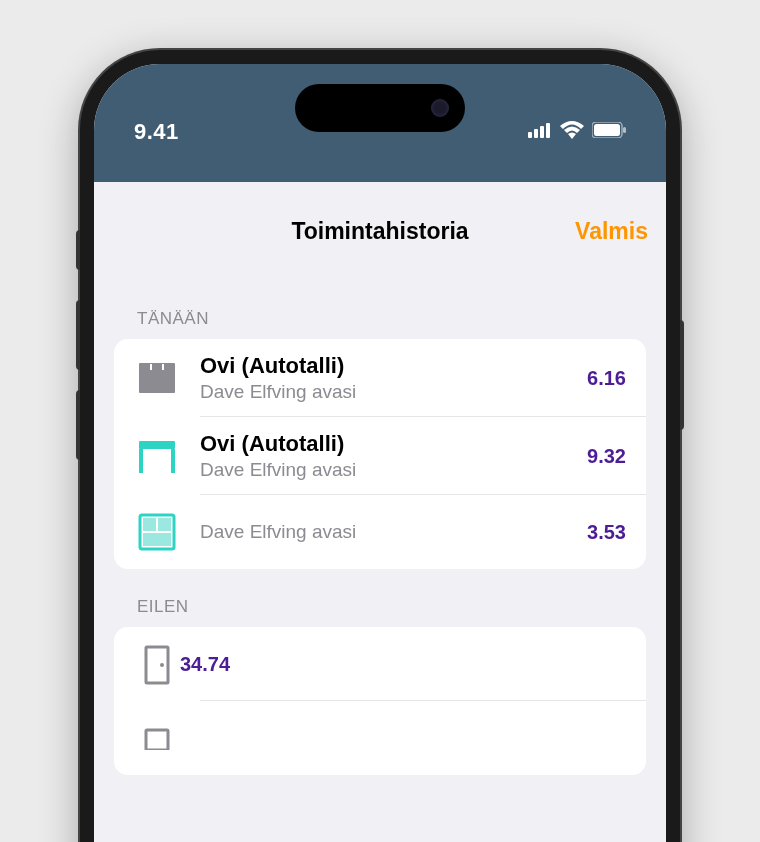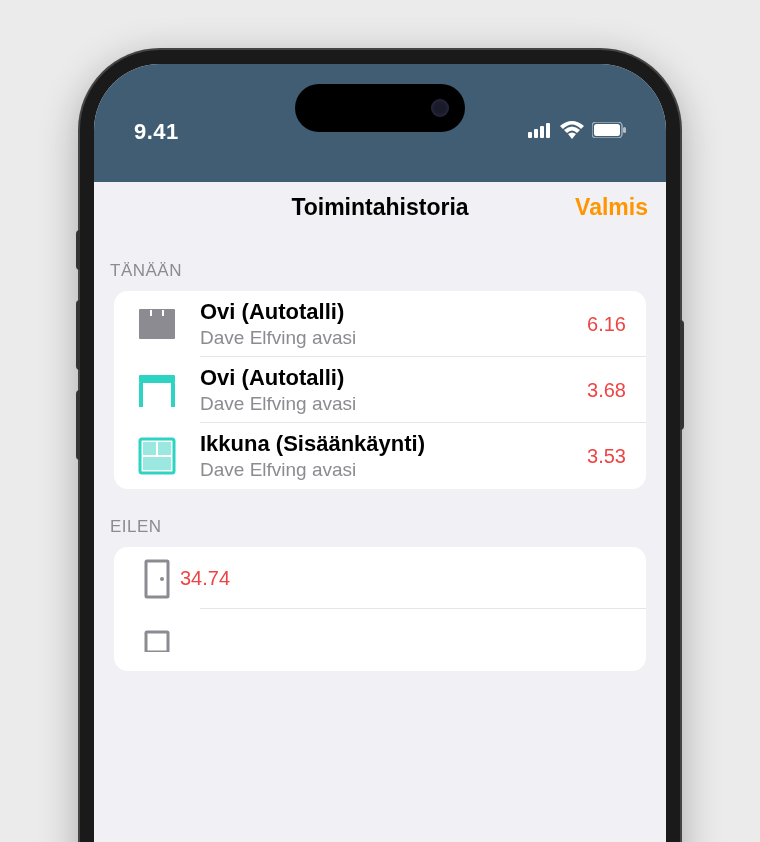--- a/index.html
+++ b/index.html
@@ -106,21 +106,21 @@
     }
     .status-right {
       display: flex;
       align-items: center;
       gap: 8px;
     }
     .signal-icon, .wifi-icon, .battery-icon { color: #fff; }
     
     .header {
       background: #f1f1f5;
-      padding: 12px 26px;
+      padding: 36px 26px;
       display: flex;
       align-items: flex-end;
       justify-content: center;
       position: relative;
     }
     .header-title {
       font-size: 23px;
       font-weight: 600;
       color: #000;
     }
@@ -130,34 +130,34 @@
       font-size: 23px;
       font-weight: 600;
       color: #ff9500;
     }
     
     .section-label {
       font-size: 17px;
       color: #8b8b91;
       font-weight: 400;
       letter-spacing: 0.5px;
-      padding: 28px 16px 10px;
+      padding: 28px 43px 10px;
       text-transform: uppercase;
     }
     
     .card {
       background: #fff;
       border-radius: 14px;
       margin: 0 20px;
     }
     
     .list-item {
       display: flex;
       align-items: center;
-      padding: 8px 20px;
+      padding: 14px 20px;
       position: relative;
     }
     .list-item:not(:last-child)::after {
       content: '';
       position: absolute;
       bottom: 0;
       left: 86px;
       right: 0;
       height: 1px;
       background: #e6e6e8;
@@ -179,22 +179,22 @@
       font-weight: 600;
       color: #000;
       margin-bottom: 2px;
     }
     .item-subtitle {
       font-size: 19px;
       color: #8b8b91;
     }
     .item-time {
       font-size: 20px;
-      color: #ef4444;
-      font-weight: 400;
+      color: #4c1d95;
+      font-weight: 700;
     }
   </style>
 </head>
 <body>
 
 <div class="phone-frame">
   <div class="phone-buttons-left"></div>
   <div class="phone-buttons-vol1"></div>
   <div class="phone-buttons-vol2"></div>
   <div class="phone-buttons-right"></div>
@@ -257,33 +257,32 @@
           <svg width="42" height="42" viewBox="0 0 42 42">
               <rect x="3" y="6" width="36" height="8" fill="#2dd4c4" rx="1"></rect>
               <rect x="3" y="14" width="4" height="24" fill="#2dd4c4"></rect>
               <rect x="35" y="14" width="4" height="24" fill="#2dd4c4"></rect>
             </svg>
         </div>
         <div class="item-content">
           <div class="item-title">Ovi (Autotalli)</div>
           <div class="item-subtitle">Dave Elfving avasi</div>
         </div>
-        <div class="item-time">3.68</div>
+        <div class="item-time">9.32</div>
       </div>
       <div class="list-item">
         <div class="item-icon">
           <svg width="42" height="42" viewBox="0 0 42 42">
               <rect x="4" y="4" width="34" height="34" fill="none" stroke="#2dd4c4" stroke-width="3" rx="2"></rect>
               <rect x="7" y="7" width="13" height="13" fill="#9ae8e0"></rect>
               <rect x="22" y="7" width="13" height="13" fill="#9ae8e0"></rect>
               <rect x="7" y="22" width="28" height="13" fill="#9ae8e0"></rect>
             </svg>
         </div>
         <div class="item-content">
-          <div class="item-title">Ikkuna (Sisäänkäynti)</div>
           <div class="item-subtitle">Dave Elfving avasi</div>
         </div>
         <div class="item-time">3.53</div>
       </div>
     </div>
 
     <div class="section-label">EILEN</div>
     <div class="card">
       <div class="list-item">
         <div class="item-icon">

